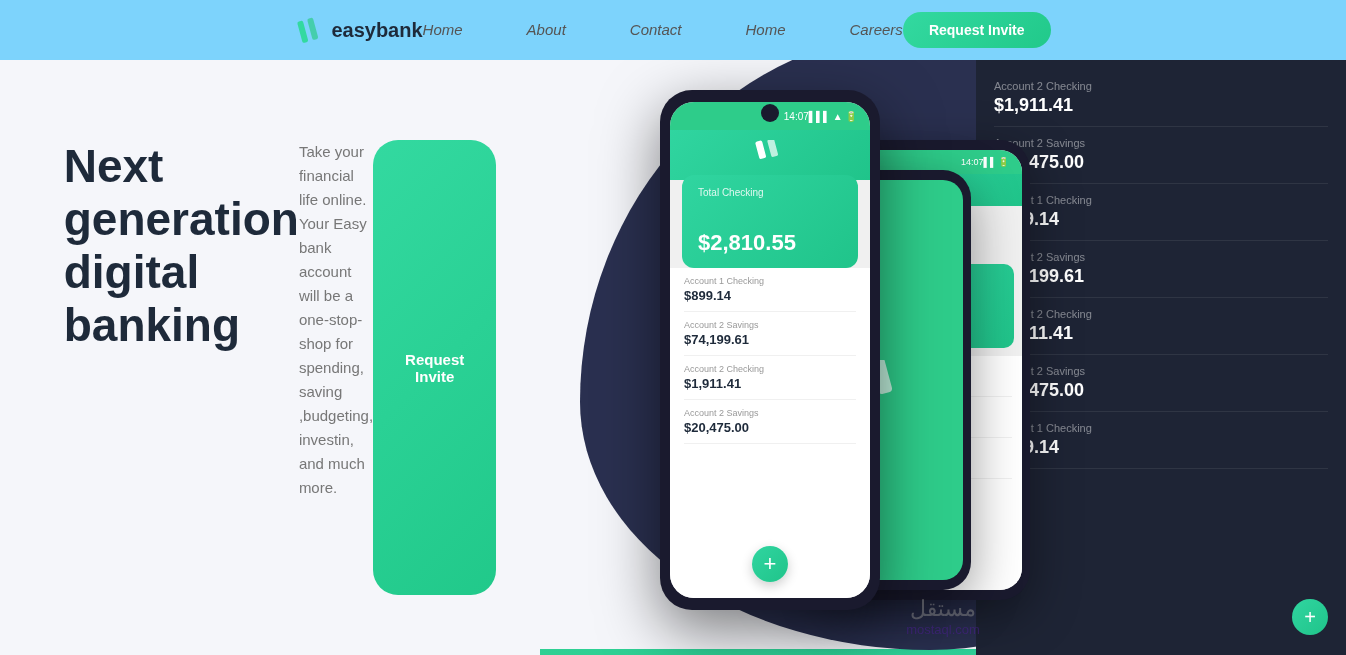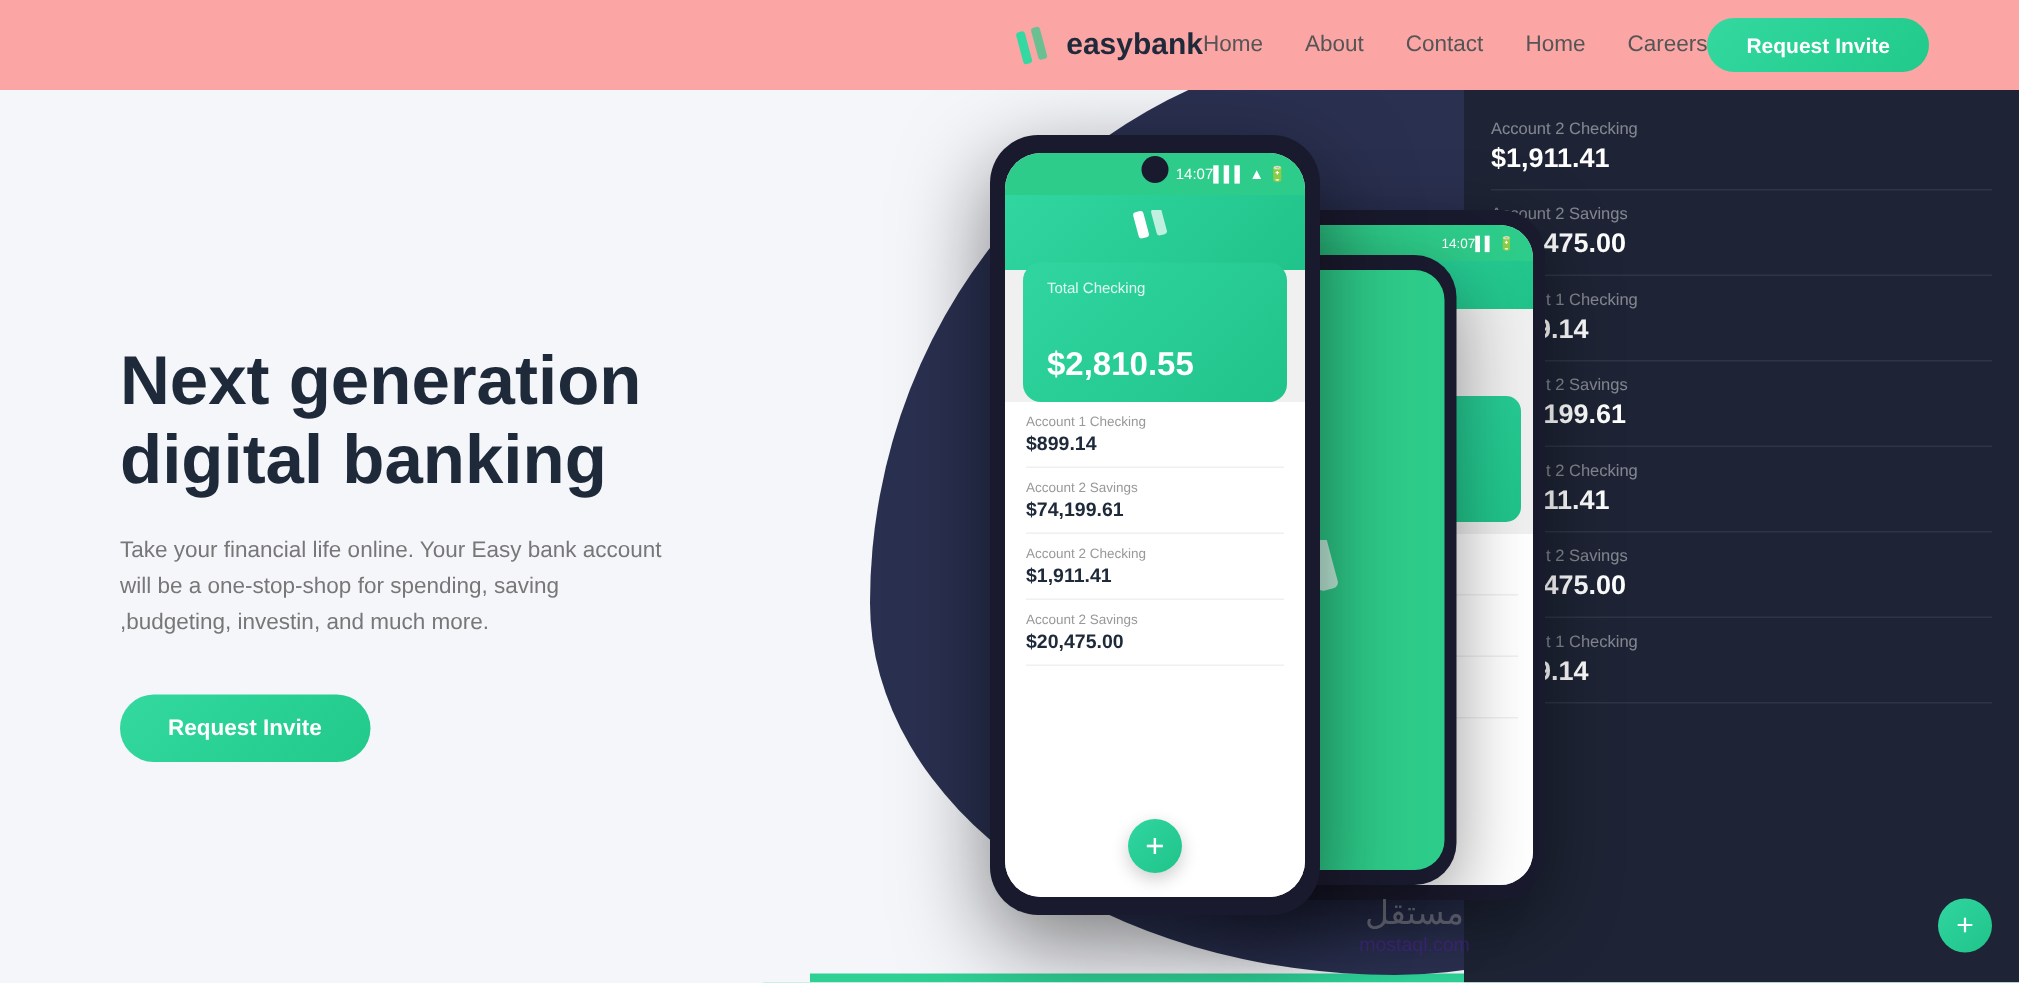--- a/index.html
+++ b/index.html
@@ -9,24 +9,24 @@
       overflow-x: hidden;
       width: 1346px;
       height: 655px;
       position: relative;
     }
 
     
     nav {
       display: flex;
       align-items: center;
-      justify-content: flex-end;
+      justify-content: center;
       padding: 0 60px;
       height: 60px;
-      background: #fca5a5;
+      background: #7dd3fc;
       position: relative;
       z-index: 10;
     }
     .logo {
       display: flex;
       align-items: center;
       gap: 8px;
       font-size: 20px;
       font-weight: 700;
       color: #1e2a3a;
@@ -36,22 +36,23 @@
       align-items: center;
       gap: 2px;
     }
     .logo-icon svg {
       width: 28px;
       height: 28px;
     }
     .nav-links {
       display: flex;
       align-items: center;
-      gap: 28px;
+      gap: 64px;
       list-style: none;
+      font-style: italic;
     }
     .nav-links a {
       text-decoration: none;
       color: #555;
       font-size: 15px;
     }
     .btn-request {
       background: linear-gradient(135deg, #33d9a0, #21c98a);
       color: #fff;
       border: none;
@@ -69,21 +70,21 @@
       position: relative;
       overflow: hidden;
     }
 
     
     .hero-left {
       width: 540px;
       padding: 80px 60px 60px 80px;
       background: #f5f6fa;
       display: flex;
-      flex-direction: column;
+      flex-direction: row;
       justify-content: center;
       position: relative;
       z-index: 2;
     }
     .hero-title {
       font-size: 46px;
       font-weight: 700;
       color: #1e2a3a;
       line-height: 1.15;
       margin-bottom: 22px;

